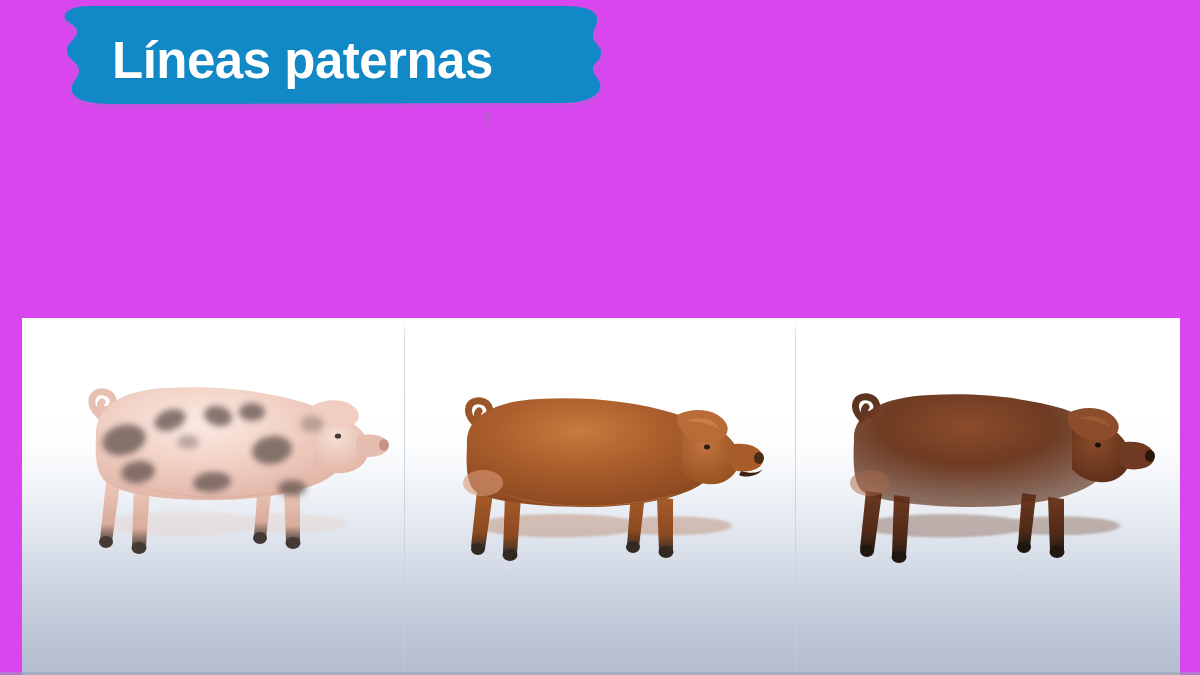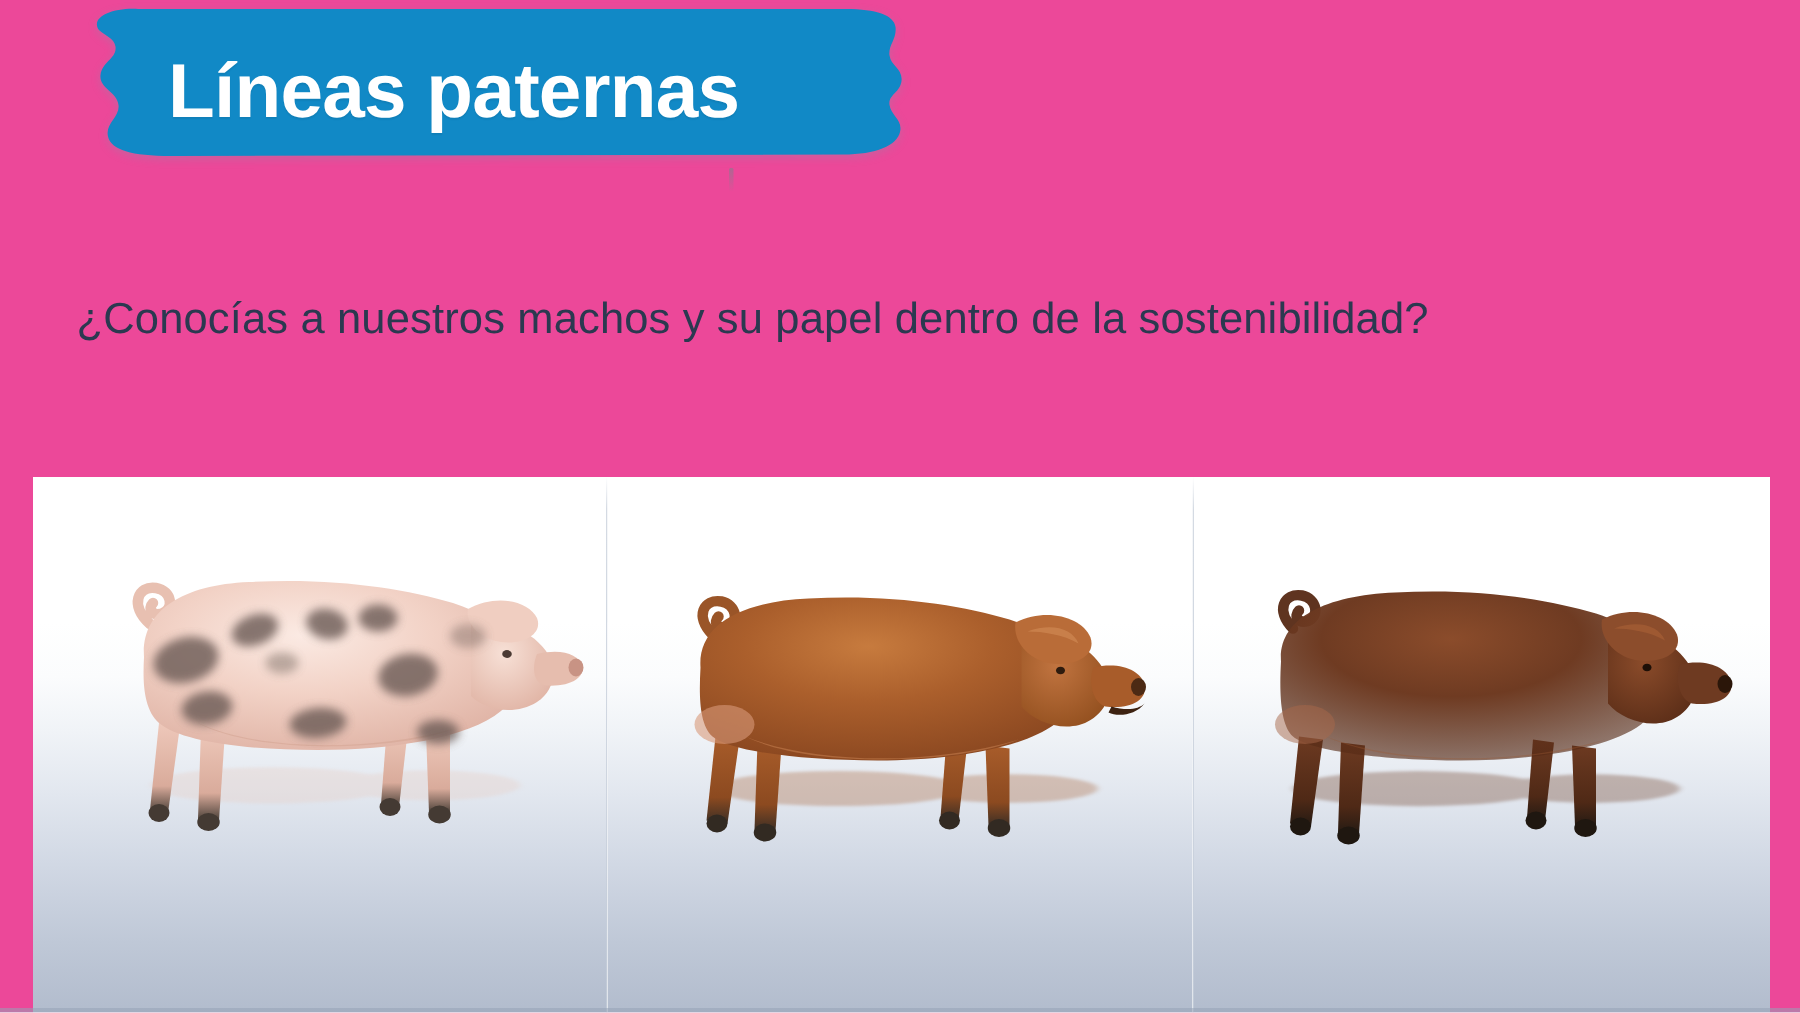--- a/index.html
+++ b/index.html
@@ -8,21 +8,21 @@
   html, body {
     width:1200px; height:675px;
     background:#ffffff;
     font-family:"Liberation Sans", sans-serif;
     overflow:hidden;
   }
 
   .slide {
     position:relative;
     width:1200px; height:675px;
-    background:#ec4899;
+    background:#d946ef;
   }
 
   
   .title-banner {
     position:absolute;
     left:44px; top:4px;
     width:574px; height:113px;
   }
   .title-banner svg {
     position:absolute; inset:0;
@@ -164,21 +164,20 @@
                C 44,100 30,96 28,87
                C 26,78 36,74 35,66
                C 34,57 22,55 23,46
                C 24,37 34,35 33,27
                C 32,21 26,20 22,16 Z" fill="#1189c6"></path>
     </svg>
     <div class="title-text">Líneas paternas</div>
   </div>
   <div class="banner-tick"></div>
 
-  <div class="subtitle">¿Conocías a nuestros machos y su papel dentro de la sostenibilidad?</div>
 
   <div class="photo-strip">
 
     <div class="photo-panel panel-a">
       <div class="floor"></div>
 
       <div class="reflection refl-a">
         <svg viewBox="0 0 330 215" preserveAspectRatio="none" aria-hidden="true">
           <ellipse cx="110" cy="150" rx="95" ry="34" fill="#e8cdc3"></ellipse>
           <ellipse cx="235" cy="150" rx="70" ry="28" fill="#e8cdc3"></ellipse>

